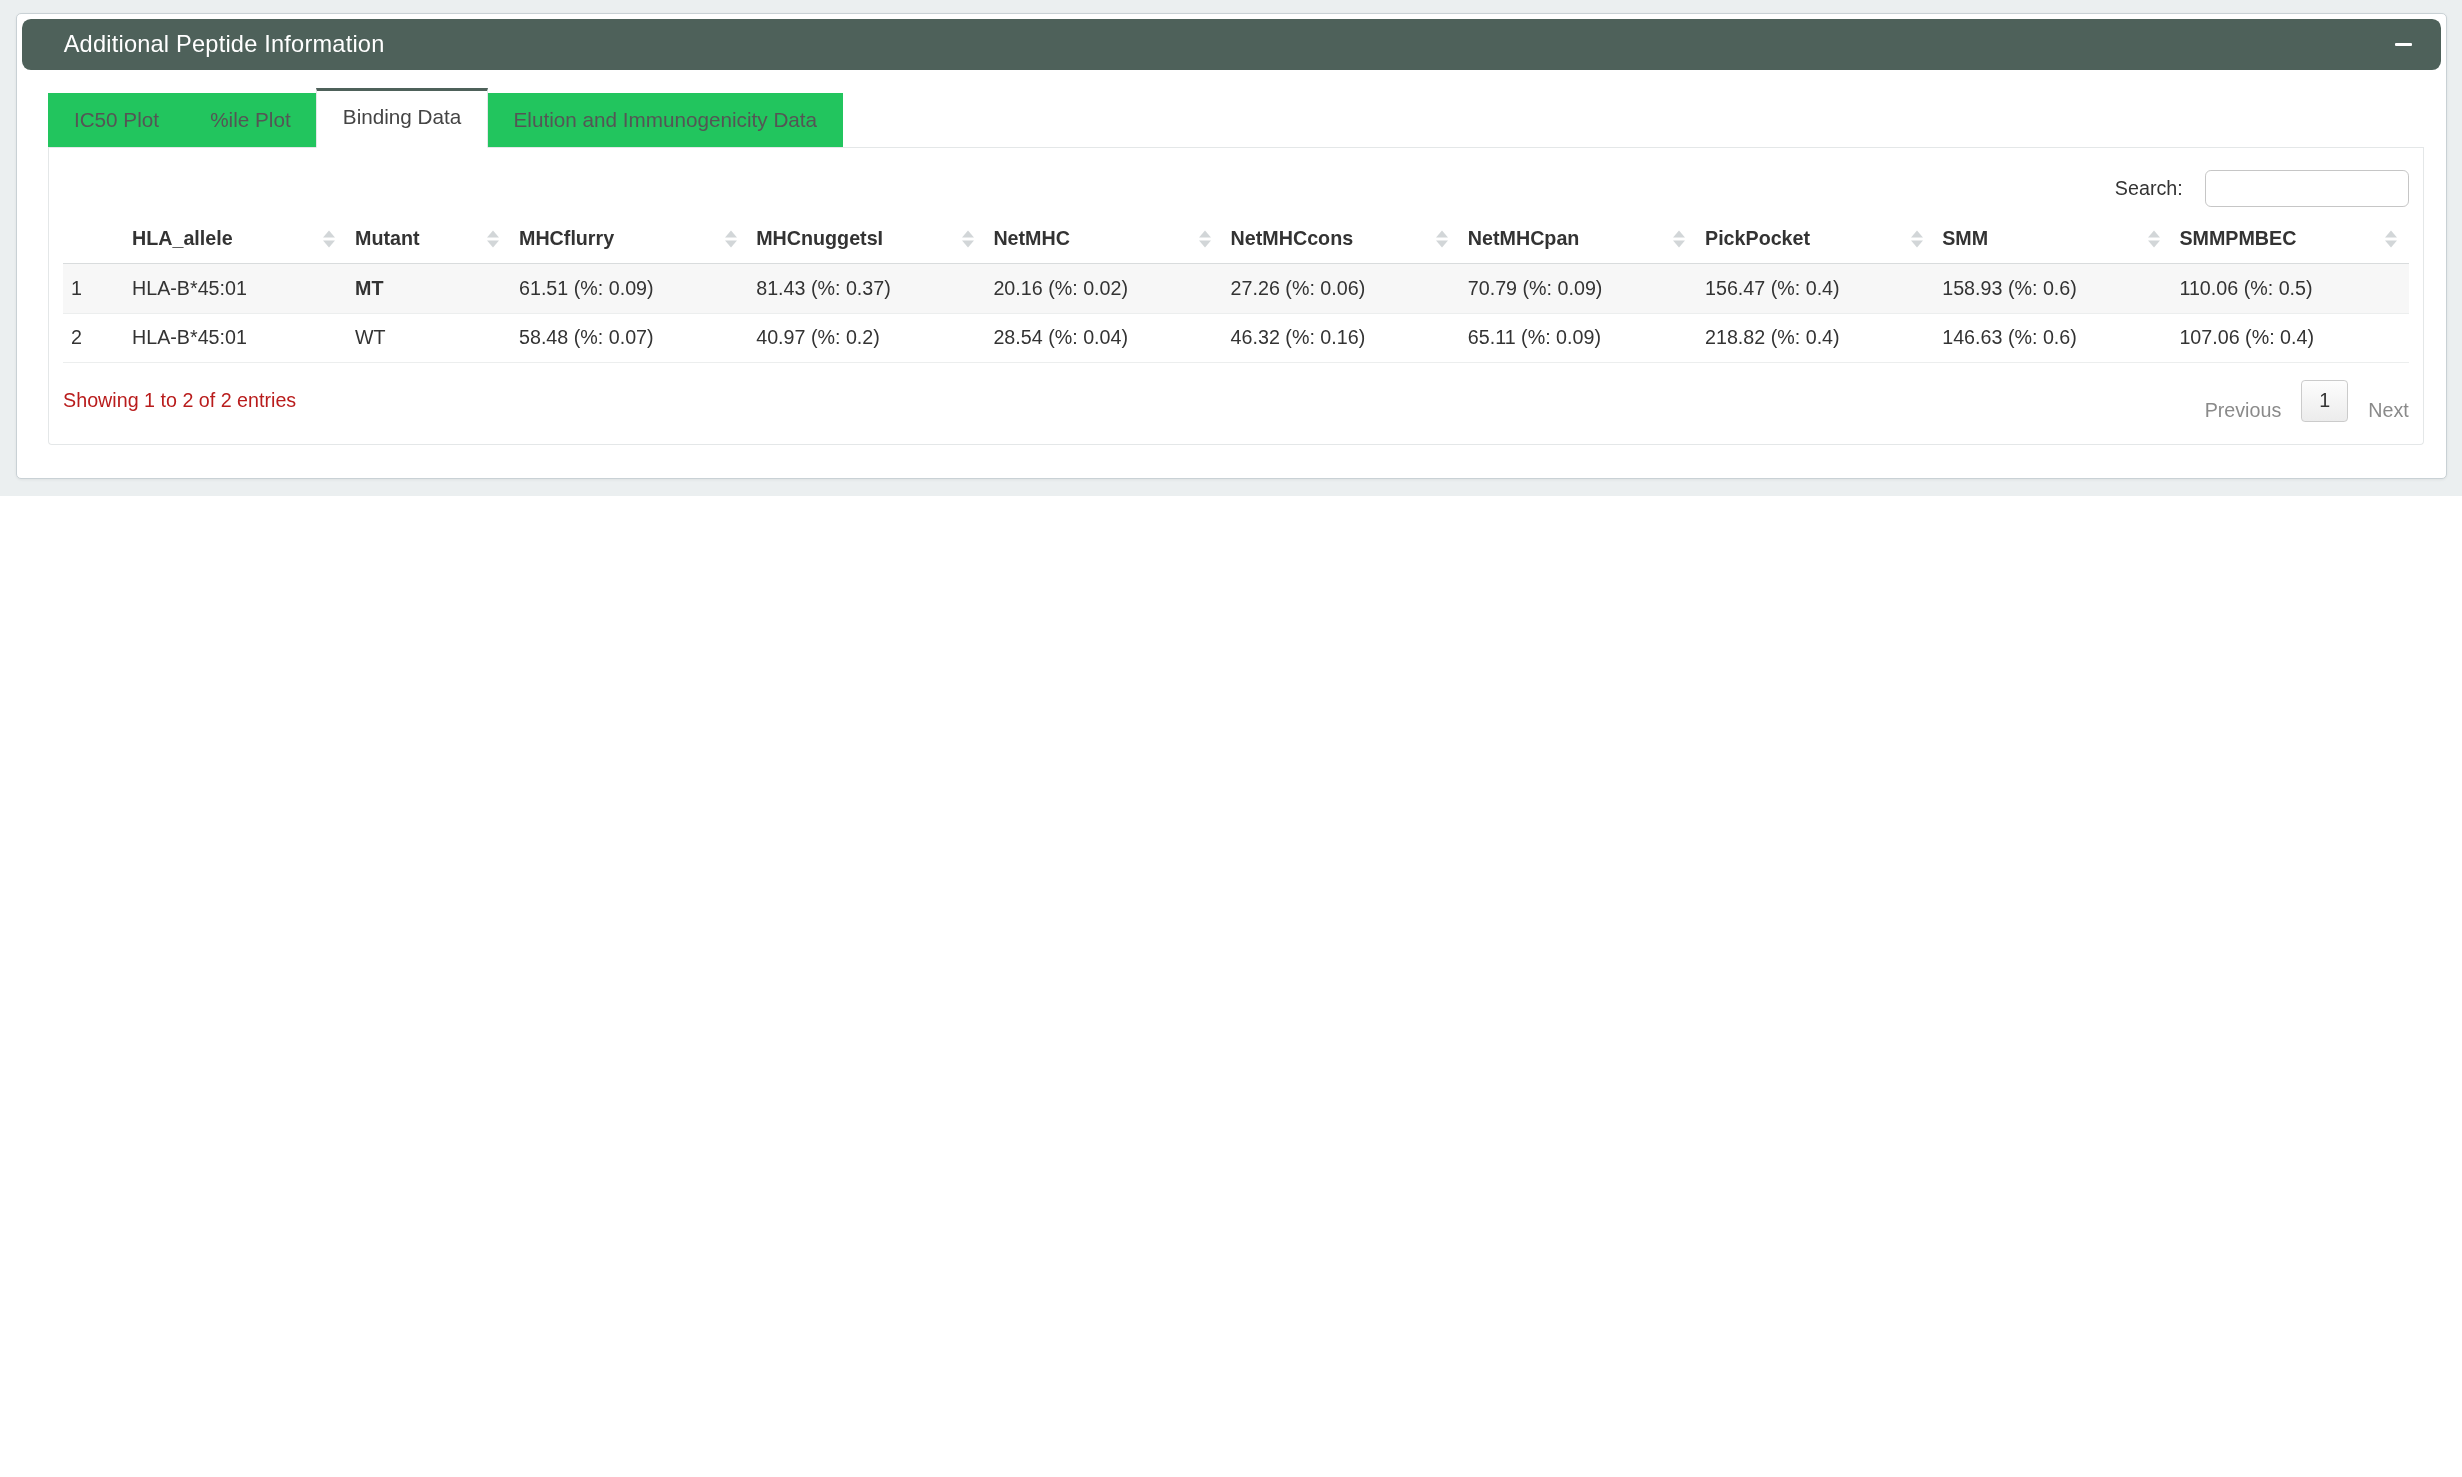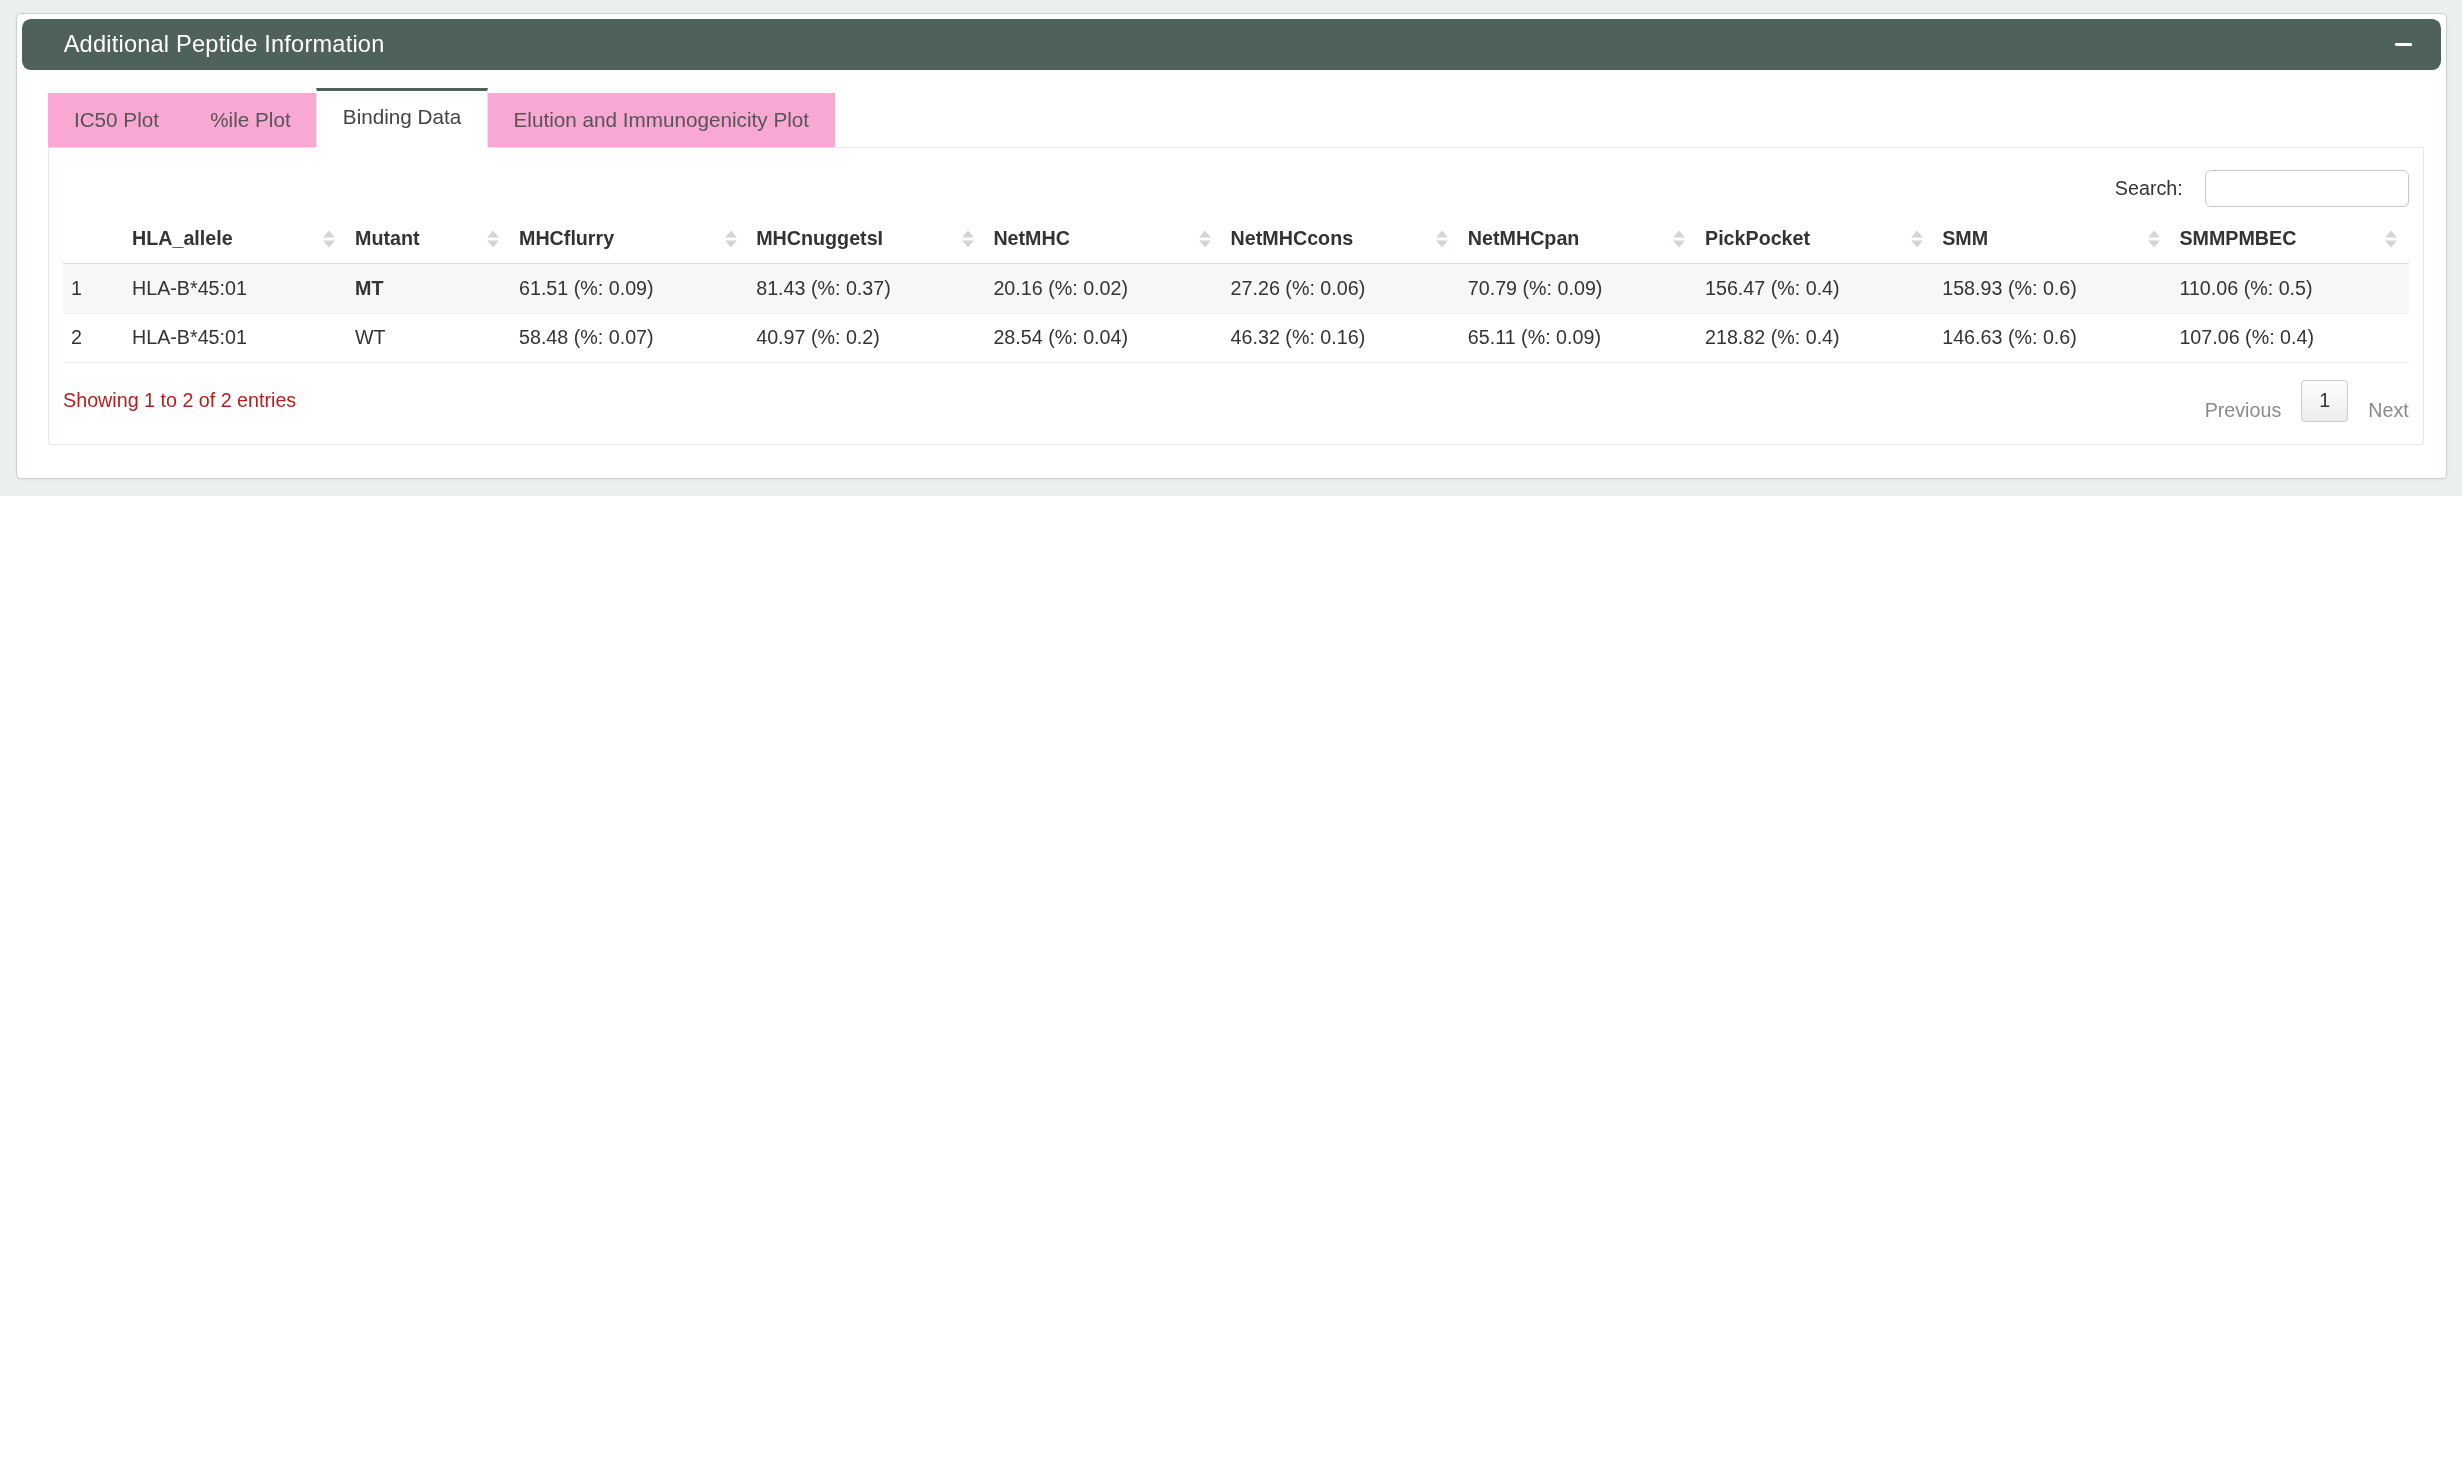--- a/index.html
+++ b/index.html
@@ -37,21 +37,21 @@
   .panel-title { color: #fff; font-size: 23.6px; font-weight: 400; margin: 0; letter-spacing: 0.2px; }
   .minimize-btn { background: none; border: none; padding: 9.9px 7.9px; cursor: pointer; display: flex; }
   .minimize-dash { display: block; width: 16.7px; height: 3px; background: #fff; border-radius: 1px; }
 
   .panel-body { padding: 13.8px 22.7px 33px 31.5px; }
 
   .tab-bar { display: flex; align-items: flex-end; border-bottom: 1px solid var(--card-border); }
   .tab {
     font-size: 20.7px; color: #555;
     padding: 14.8px 25.6px;
-    background: #f9a8d4;
+    background: #22c55e;
     cursor: pointer;
     white-space: nowrap;
   }
   .tab.active {
     background: #fff;
     border: 1px solid var(--card-border);
     border-top: 3.9px solid var(--header-green);
     border-bottom: 1px solid #fff;
     margin-bottom: -1px;
     padding-top: 13.8px; padding-bottom: 17.7px;
@@ -131,21 +131,21 @@
         <span class="minimize-dash"></span>
       </button>
     </header>
 
     <div class="panel-body">
 
       <nav class="tab-bar">
         <div class="tab">IC50 Plot</div>
         <div class="tab">%ile Plot</div>
         <div class="tab active">Binding Data</div>
-        <div class="tab">Elution and Immunogenicity Plot</div>
+        <div class="tab">Elution and Immunogenicity Data</div>
         <div class="spacer"></div>
       </nav>
 
       <div class="tab-content">
 
 
         <div class="search-row">
           <label class="search-label" for="tbl-search">Search:</label>
           <input id="tbl-search" class="search-input" type="text" aria-label="Search table" value="" style="">
         </div>

